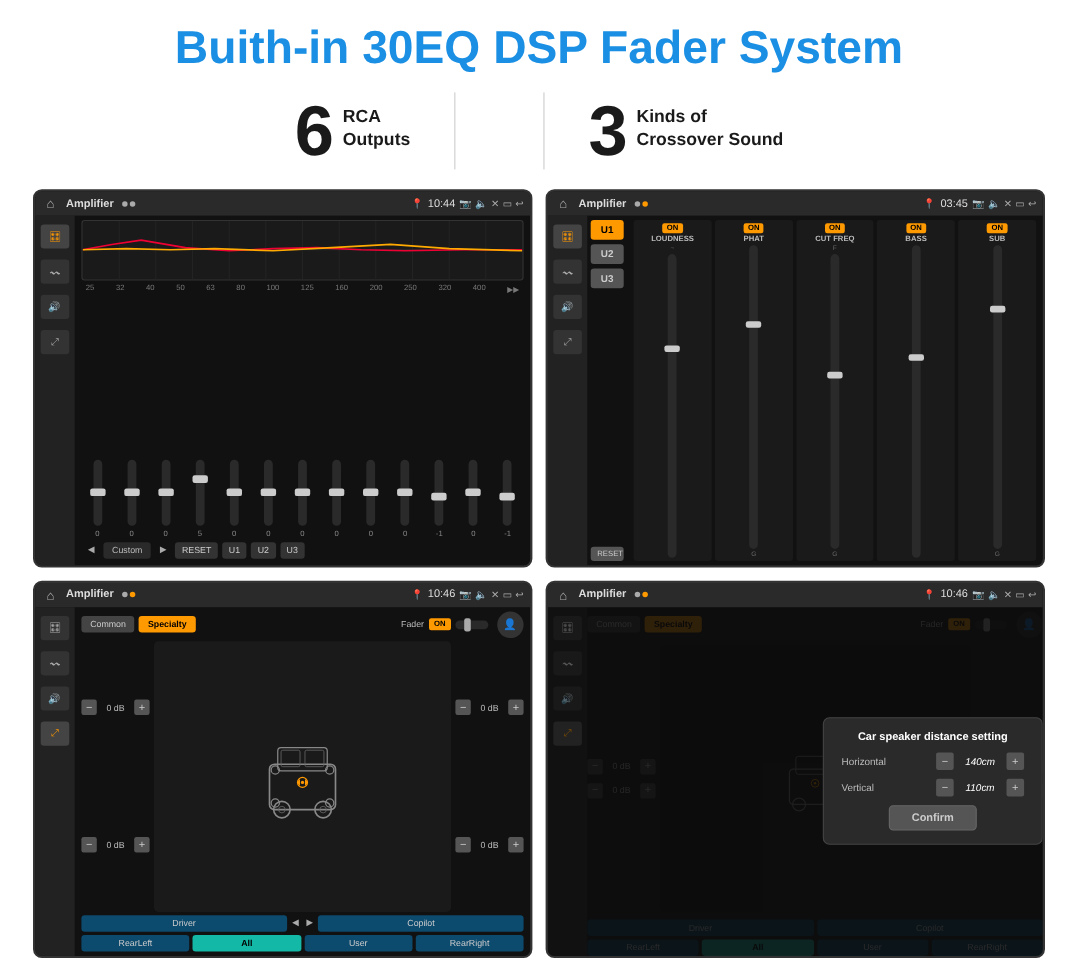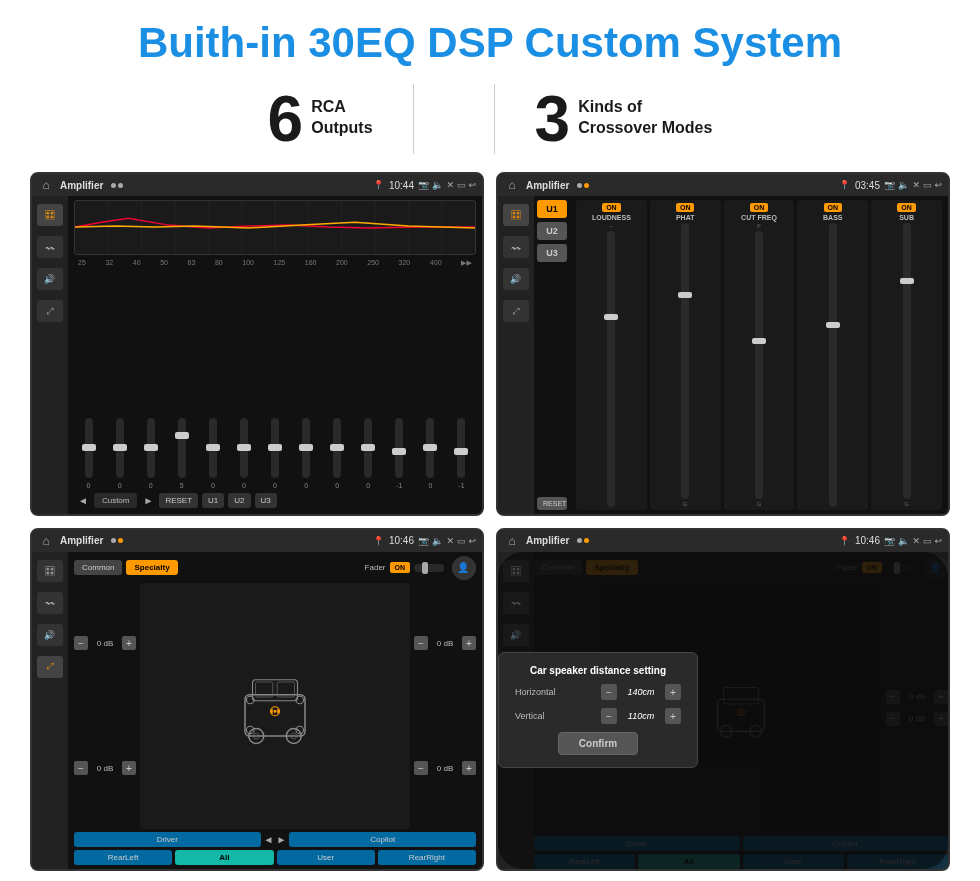--- a/index.html
+++ b/index.html
@@ -537,21 +537,21 @@
       justify-content: space-around;
     }
 
     .crossover-bottom-row {
       display: flex;
       gap: 3px;
       align-items: center;
     }
 
     .bottom-btn {
-      background: #0369a1;
+      background: #0c4a6e;
       color: #ccc;
       font-size: 8px;
       padding: 3px 8px;
       border-radius: 3px;
       cursor: pointer;
       border: none;
       flex: 1;
     }
 
     .bottom-btn.active {
@@ -559,23 +559,22 @@
       color: #000;
       font-weight: 700;
     }
 
     .dialog-overlay {
       position: absolute;
       inset: 0;
       background: rgba(0,0,0,0.5);
       display: flex;
       align-items: center;
-      justify-content: flex-start;
+      justify-content: flex-end;
       z-index: 10;
-      border-radius: 25px;
     }
 
     .dialog-box {
       background: #2a2a2a;
       border-radius: 6px;
       padding: 12px 16px;
       width: 200px;
       display: flex;
       flex-direction: column;
       gap: 8px;
@@ -649,39 +648,39 @@
       flex-direction: column;
       gap: 3px;
       flex: 1;
     }
   </style>
 </head>
 <body>
 
 <div class="page-wrapper">
 
-  <h1 class="main-title">Buith-in 30EQ DSP Custom System</h1>
+  <h1 class="main-title">Buith-in 30EQ DSP Fader System</h1>
 
   <div class="stats-row">
     <div class="stat-item">
       <span class="stat-number">6</span>
       <div class="stat-text">
         <span class="stat-text-line">RCA</span>
         <span class="stat-text-line">Outputs</span>
       </div>
     </div>
     <div class="stat-divider"></div>
     <div class="stat-item">
     </div>
     <div class="stat-divider"></div>
     <div class="stat-item">
       <span class="stat-number">3</span>
       <div class="stat-text">
         <span class="stat-text-line">Kinds of</span>
-        <span class="stat-text-line">Crossover Modes</span>
+        <span class="stat-text-line">Crossover Sound</span>
       </div>
     </div>
   </div>
 
   <div class="screens-grid">
 
     <div class="screen-panel">
       <div class="status-bar">
         <span class="status-home-icon">⌂</span>
         <span class="status-title">Amplifier</span>

